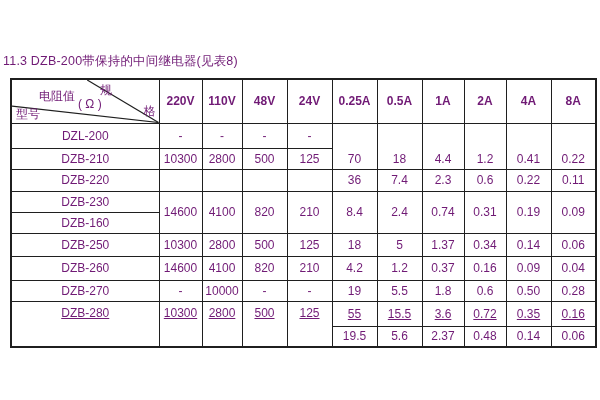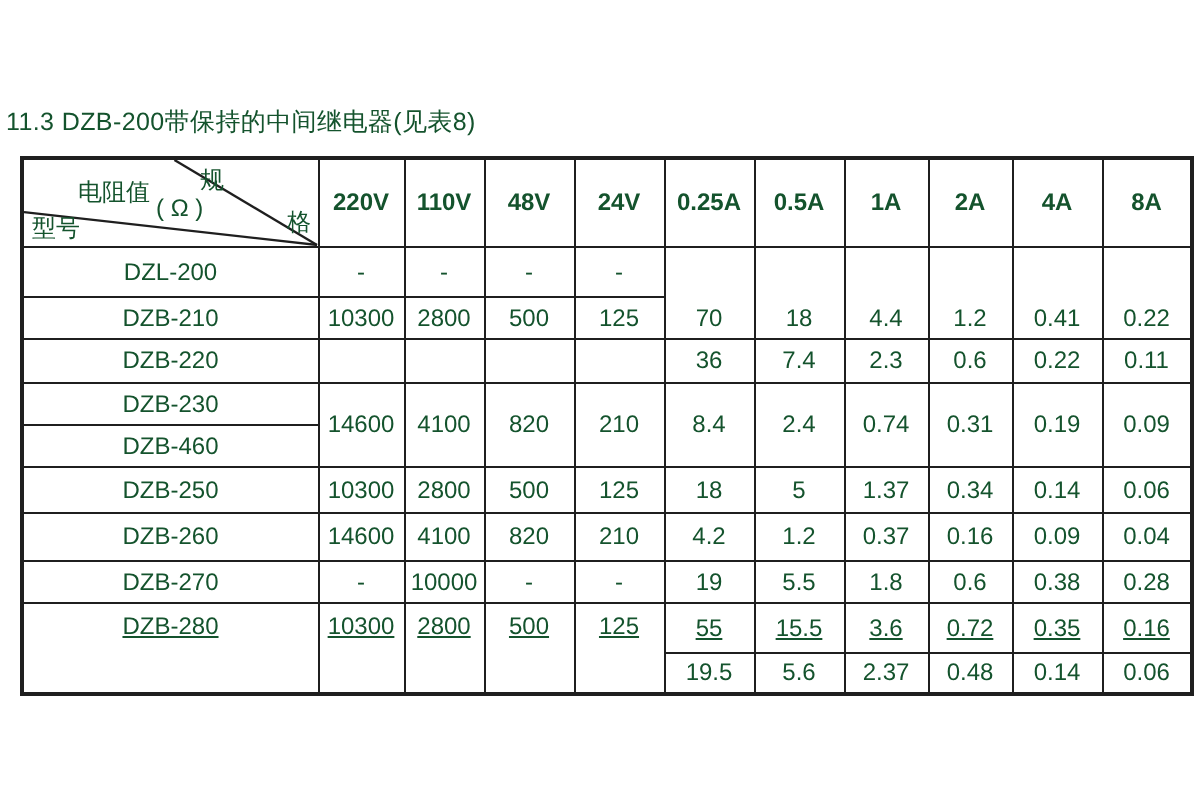--- a/index.html
+++ b/index.html
@@ -3,21 +3,21 @@
 <meta charset="utf-8">
 <style>
   * { box-sizing: border-box; margin: 0; padding: 0; }
   html, body { background: #ffffff; }
   .page {
     position: relative;
     width: 600px; height: 400px;
     background: #ffffff;
     overflow: hidden;
     font-family: "Liberation Sans", "DejaVu Sans", sans-serif;
-    color: #14532d;
+    color: #701a75;
   }
   .title {
     position: absolute;
     left: 3px; top: 53px;
     font-size: 12.5px;
     letter-spacing: 0.2px;
     white-space: nowrap;
   }
   table.relay {
     position: absolute;
@@ -149,21 +149,21 @@
           <td rowspan="2">820</td>
           <td rowspan="2">210</td>
           <td rowspan="2">8.4</td>
           <td rowspan="2">2.4</td>
           <td rowspan="2">0.74</td>
           <td rowspan="2">0.31</td>
           <td rowspan="2">0.19</td>
           <td rowspan="2">0.09</td>
         </tr>
         <tr>
-          <td>DZB-460</td>
+          <td>DZB-160</td>
         </tr>
         <tr>
           <td>DZB-250</td>
           <td>10300</td>
           <td>2800</td>
           <td>500</td>
           <td>125</td>
           <td>18</td>
           <td>5</td>
           <td>1.37</td>
@@ -187,21 +187,21 @@
         <tr>
           <td>DZB-270</td>
           <td>-</td>
           <td>10000</td>
           <td>-</td>
           <td>-</td>
           <td>19</td>
           <td>5.5</td>
           <td>1.8</td>
           <td>0.6</td>
-          <td>0.38</td>
+          <td>0.50</td>
           <td>0.28</td>
         </tr>
         <tr>
           <td rowspan="2">DZB-280</td>
           <td rowspan="2">10300</td>
           <td rowspan="2">2800</td>
           <td rowspan="2">500</td>
           <td rowspan="2">125</td>
           <td>55</td>
           <td>15.5</td>

